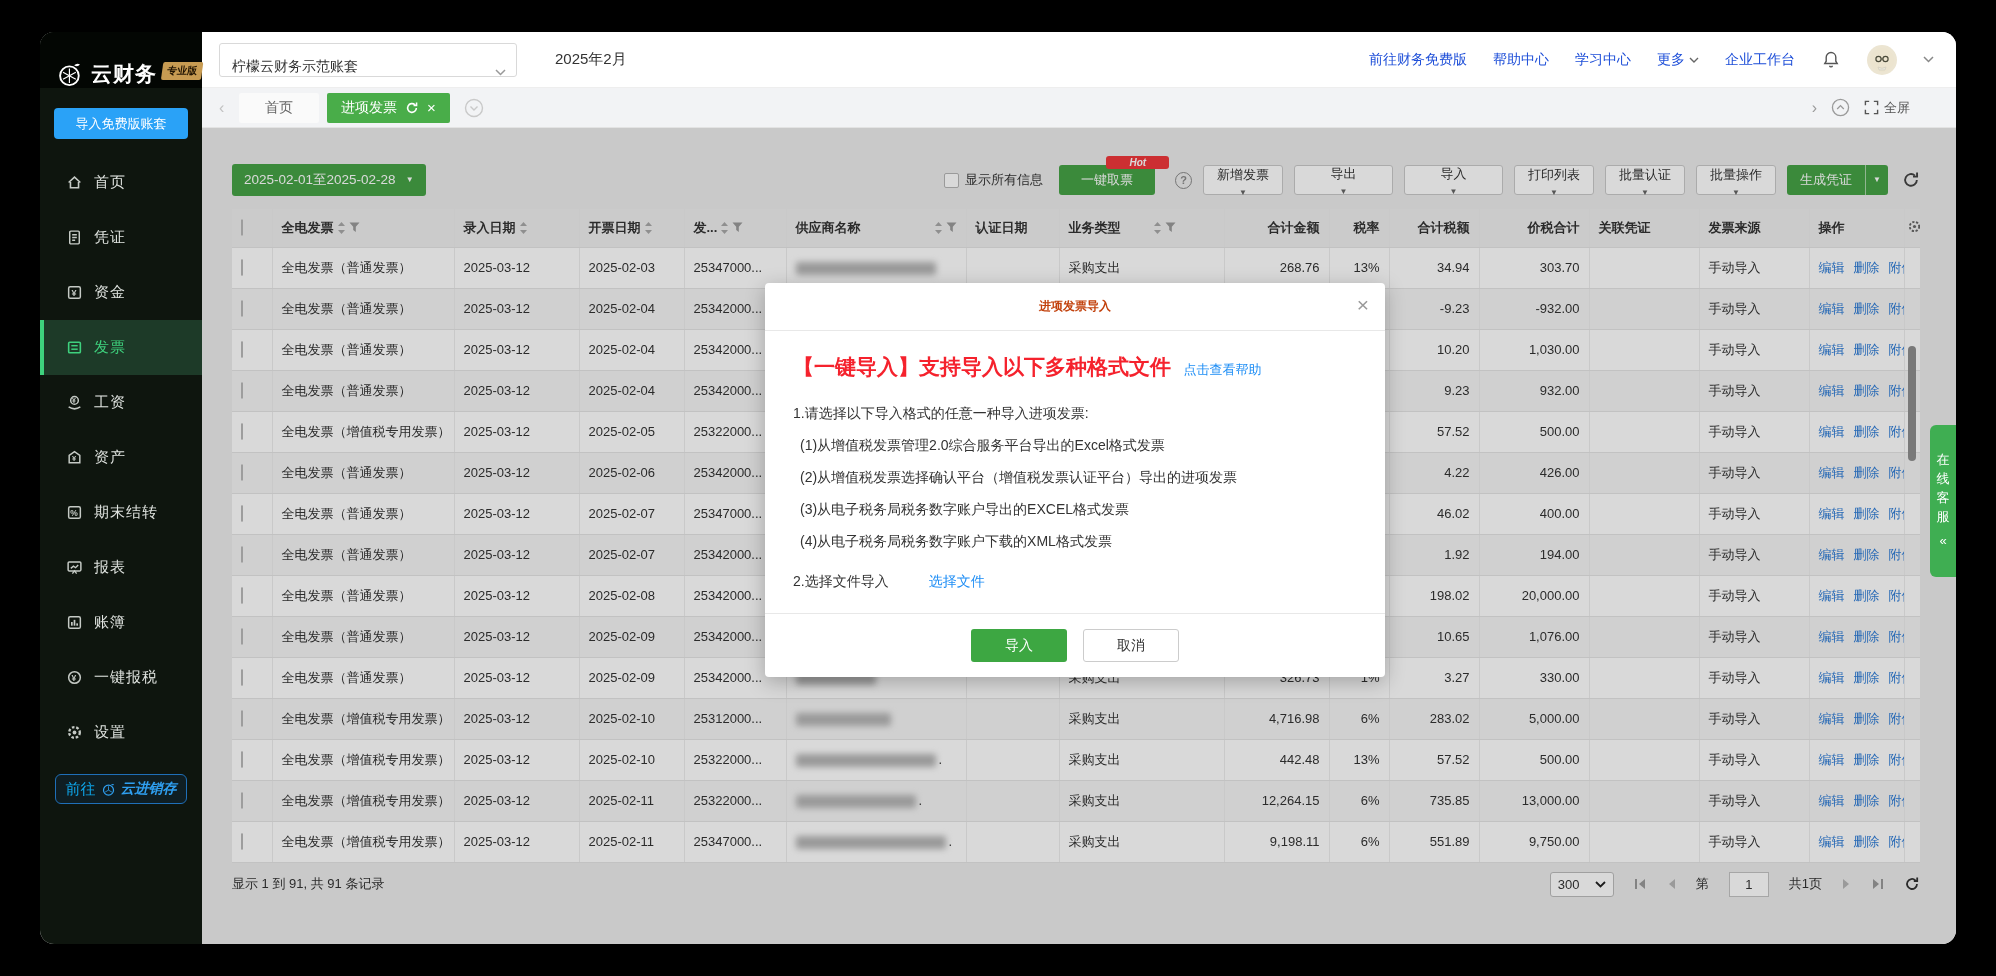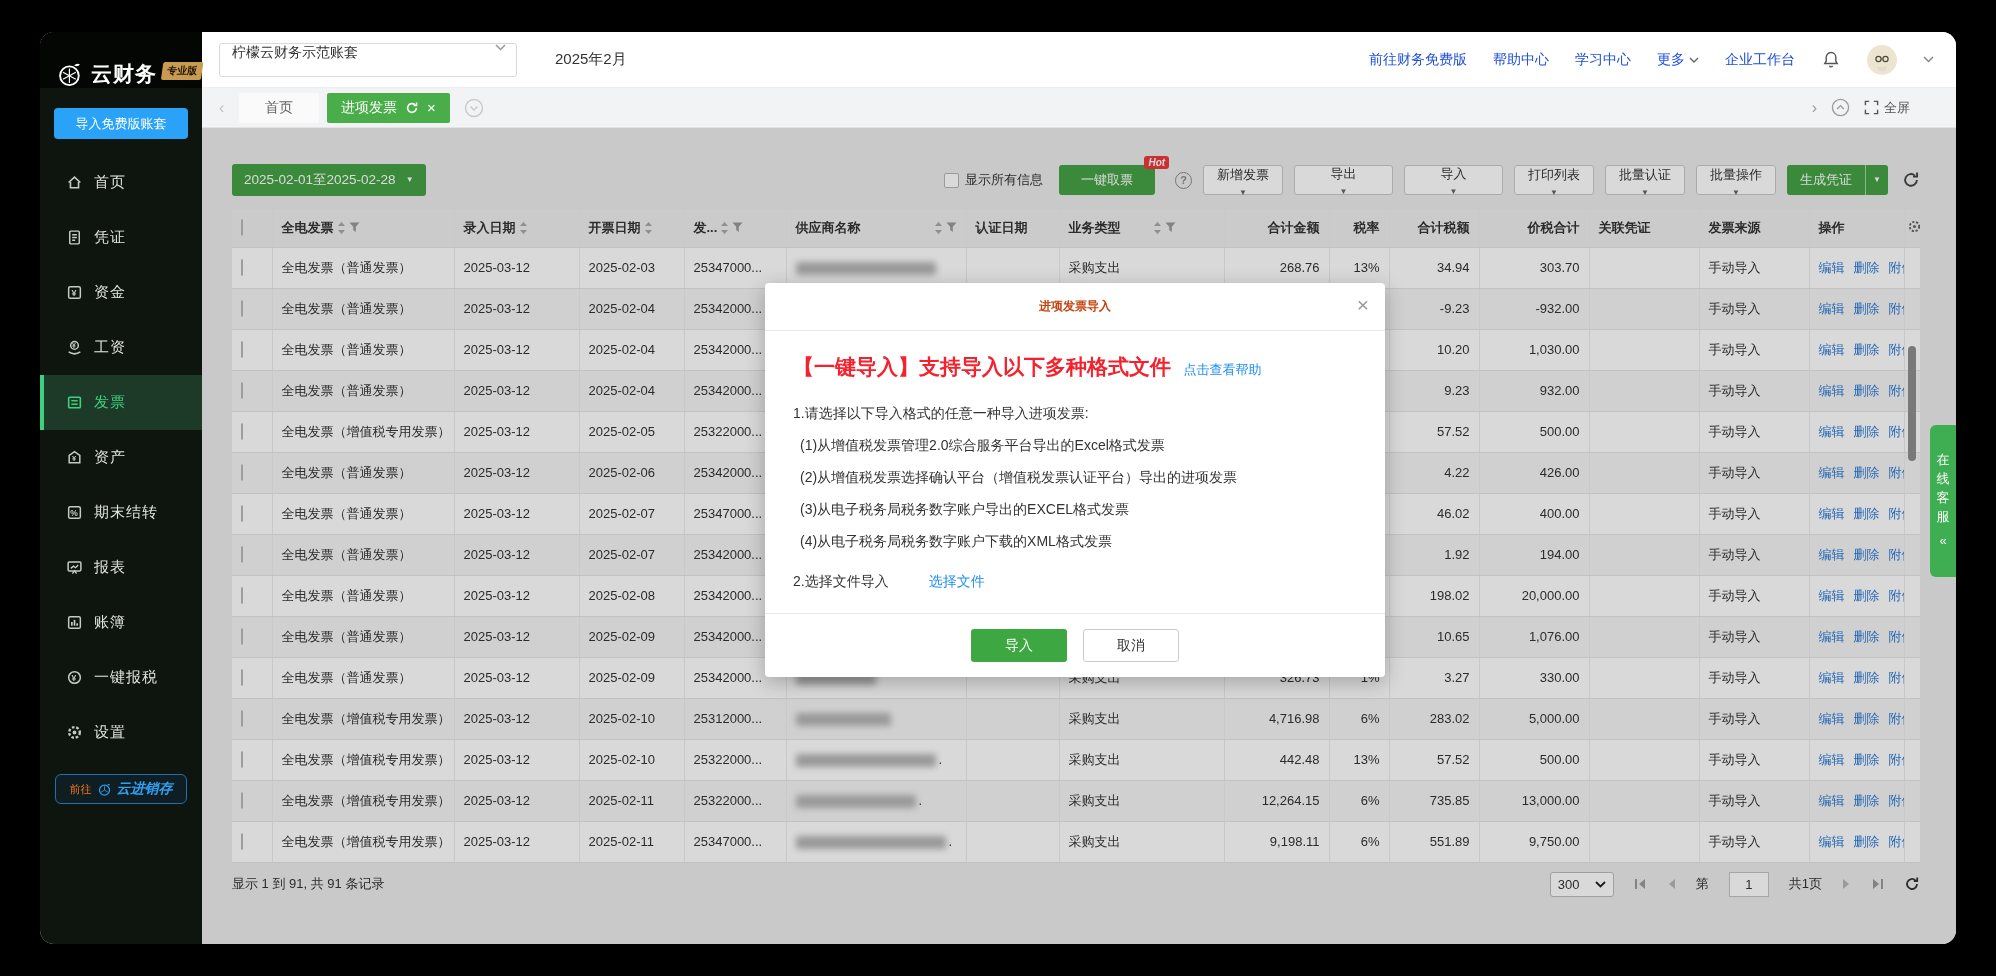--- a/index.html
+++ b/index.html
@@ -11,27 +11,27 @@
   .logo-row { height:56px; background:#030603; display:flex; align-items:flex-end; padding-left:16px; }
   .logo-text { color:#fff; font-size:21px; font-weight:bold; margin-left:7px; letter-spacing:1px; }
   .logo-badge { background:#c79b52; color:#221503; font-size:10px; font-weight:bold; padding:2px 5px; border-radius:2px; transform:skewX(-8deg) translateY(-8px); margin-left:4px; }
   .import-free-btn { margin:20px 14px 0 14px; height:31px; background:#2aa2f7; color:#fff; font-size:13px; border:none; border-radius:4px; display:flex; align-items:center; justify-content:center; cursor:pointer; }
   .side-menu { list-style:none; margin-top:16px; }
   .side-item { height:55px; display:flex; align-items:center; padding-left:26px; color:#dfe3df; font-size:15px; letter-spacing:1px; cursor:pointer; position:relative; }
   .side-item .sicon { width:17px; height:17px; margin-right:11px; display:inline-flex; }
   .side-item.active { background:#1d3a28; color:#3ed17d; }
   .side-item.active::before { content:""; position:absolute; left:0; top:0; bottom:0; width:4px; background:#3ed17d; }
   .goto-btn { margin:14px 15px 0 15px; height:30px; border:1px solid #1f6fb8; background:rgba(20,60,100,0.25); border-radius:6px; display:flex; align-items:center; justify-content:center; gap:5px; cursor:pointer; }
-  .goto-prefix { color:#f97316; font-size:11px; }
+  .goto-prefix { color:#0ea5e9; font-size:15px; }
   .goto-brand { color:#2f9ff0; font-size:14px; font-weight:bold; font-style:italic; }
 
   
   .main { flex:1; display:flex; flex-direction:column; min-width:0; }
   .topbar { height:56px; background:#fff; display:flex; align-items:center; padding:0 22px 0 17px; border-bottom:1px solid #eee; }
-  .account-select { width:298px; height:34px; border:1px solid #d9d9d9; border-radius:3px; display:flex; align-items:flex-start; justify-content:space-between; padding:0 10px 0 12px; font-size:14px; color:#333; cursor:pointer; background:#fff; }
+  .account-select { width:298px; height:34px; border:1px solid #d9d9d9; border-radius:3px; display:flex; align-items:flex-end; justify-content:space-between; padding:0 10px 0 12px; font-size:14px; color:#333; cursor:pointer; background:#fff; }
   .period { margin-left:38px; font-size:15px; color:#333; }
   .top-links { margin-left:auto; display:flex; align-items:center; gap:26px; font-size:14px; color:#333; }
   .top-link { cursor:pointer; display:flex; align-items:center; gap:4px; text-decoration:none; color:#1d4ed8; }
   .avatar { width:30px; height:30px; border-radius:50%; background:#ece5d2; display:inline-flex; align-items:center; justify-content:center; }
 
   .tabbar { height:40px; background:#f2f3f5; border-bottom:1px solid #e3e3e3; display:flex; align-items:center; padding:0 46px 0 17px; }
   .tab-back { color:#c2c2c2; font-size:16px; width:20px; cursor:pointer; }
   .tab { height:30px; padding:0 26px; display:flex; align-items:center; font-size:14px; border-radius:2px; cursor:pointer; gap:8px; }
   .tab.plain { background:#fafafa; color:#666; margin-right:8px; }
   .tab.active { background:#49ad49; color:#fff; padding:0 14px; }
@@ -41,21 +41,21 @@
 
   
   .content { position:relative; flex:1; background:#ededed; overflow:hidden; }
   .toolbar { margin:35px 36px 0 30px; height:34px; display:flex; align-items:center; }
   .date-btn { height:32px; background:#46a346; color:#fff; font-size:13.5px; border:none; border-radius:3px; padding:0 12px; display:flex; align-items:center; gap:10px; cursor:pointer; }
   .caret { font-size:8px; line-height:1; }
   .showall { margin-left:auto; display:flex; align-items:center; gap:6px; font-size:13px; color:#333; cursor:pointer; }
   .cbx { width:15px; height:15px; border:1px solid #b5b5b5; border-radius:2px; background:#fff; }
   .fetch-wrap { position:relative; margin-left:16px; }
   .fetch-btn { height:30px; width:96px; background:#46a346; color:#fff; font-size:13px; border:none; border-radius:3px; cursor:pointer; }
-  .hot-badge { position:absolute; top:-9px; right:-14px; background:#f0383b; color:#fff; font-size:10px; font-weight:bold; font-style:italic; padding:1px 4px; border-radius:3px; }
+  .hot-badge { position:absolute; top:-9px; right:-14px; background:#f0383b; color:#fff; font-size:10px; font-weight:bold; font-style:italic; padding:1px 23px; border-radius:3px; }
   .help-icon { margin-left:20px; width:17px; height:17px; border:1.5px solid #8a8a8a; border-radius:50%; color:#8a8a8a; font-size:11px; font-weight:bold; display:flex; align-items:center; justify-content:center; cursor:pointer; }
   .tb-btn { height:30px; border:1px solid #c9c9c9; background:#fff; color:#333; font-size:13px; border-radius:3px; padding:0 13px; margin-left:11px; display:flex; align-items:center; gap:5px; cursor:pointer; white-space:nowrap;flex-direction:column; }
   .tb-btn .caret { color:#666; }
   .gen-btn { margin-left:11px; height:30px; display:flex; border-radius:3px; overflow:hidden; cursor:pointer; }
   .gen-main { background:#46a346; color:#fff; font-size:13px; display:flex; align-items:center; padding:0 13px; }
   .gen-caret { background:#46a346; border-left:1px solid rgba(255,255,255,0.55); color:#fff; display:flex; align-items:center; padding:0 7px; }
   .refresh-icon { margin-left:14px; cursor:pointer; display:inline-flex; }
 
   
   .table-wrap { margin:12px 36px 0 30px; }
@@ -153,39 +153,39 @@
       </li>
       <li class="side-item">
         <span class="sicon">
             <svg viewBox="0 0 16 16">
               <rect x="2.5" y="2.5" width="11" height="11" rx="1.5" fill="none" stroke="#c5cac5" stroke-width="1.4"></rect>
               <text x="8" y="11" font-size="8.5" font-weight="bold" fill="#c5cac5" text-anchor="middle">¥</text>
             </svg>
           </span>
         <span>资金</span>
       </li>
+      <li class="side-item active">
+        <span class="sicon">
+            <svg viewBox="0 0 16 16">
+              <rect x="2.5" y="3" width="11" height="10" rx="1" fill="none" stroke="#3ed17d" stroke-width="1.5"></rect>
+              <line x1="5" y1="6.3" x2="11" y2="6.3" stroke="#3ed17d" stroke-width="1.4"></line>
+              <line x1="5" y1="9.6" x2="11" y2="9.6" stroke="#3ed17d" stroke-width="1.4"></line>
+            </svg>
+          </span>
+        <span>发票</span>
+      </li>
       <li class="side-item">
         <span class="sicon">
             <svg viewBox="0 0 16 16">
               <circle cx="8" cy="6" r="3.6" fill="none" stroke="#c5cac5" stroke-width="1.4"></circle>
               <text x="8" y="8.3" font-size="6.5" font-weight="bold" fill="#c5cac5" text-anchor="middle">¥</text>
               <path d="M2.5 12.2 q5.5 3.6 11 0" fill="none" stroke="#c5cac5" stroke-width="1.4"></path>
             </svg>
           </span>
         <span>工资</span>
-      </li>
-      <li class="side-item active">
-        <span class="sicon">
-            <svg viewBox="0 0 16 16">
-              <rect x="2.5" y="3" width="11" height="10" rx="1" fill="none" stroke="#3ed17d" stroke-width="1.5"></rect>
-              <line x1="5" y1="6.3" x2="11" y2="6.3" stroke="#3ed17d" stroke-width="1.4"></line>
-              <line x1="5" y1="9.6" x2="11" y2="9.6" stroke="#3ed17d" stroke-width="1.4"></line>
-            </svg>
-          </span>
-        <span>发票</span>
       </li>
       <li class="side-item">
         <span class="sicon">
             <svg viewBox="0 0 16 16">
               <path d="M3 6 8 2.5 13 6 V13 H3 Z" fill="none" stroke="#c5cac5" stroke-width="1.4"></path>
               <text x="8" y="11.4" font-size="7" font-weight="bold" fill="#c5cac5" text-anchor="middle">¥</text>
             </svg>
           </span>
         <span>资产</span>
       </li>

